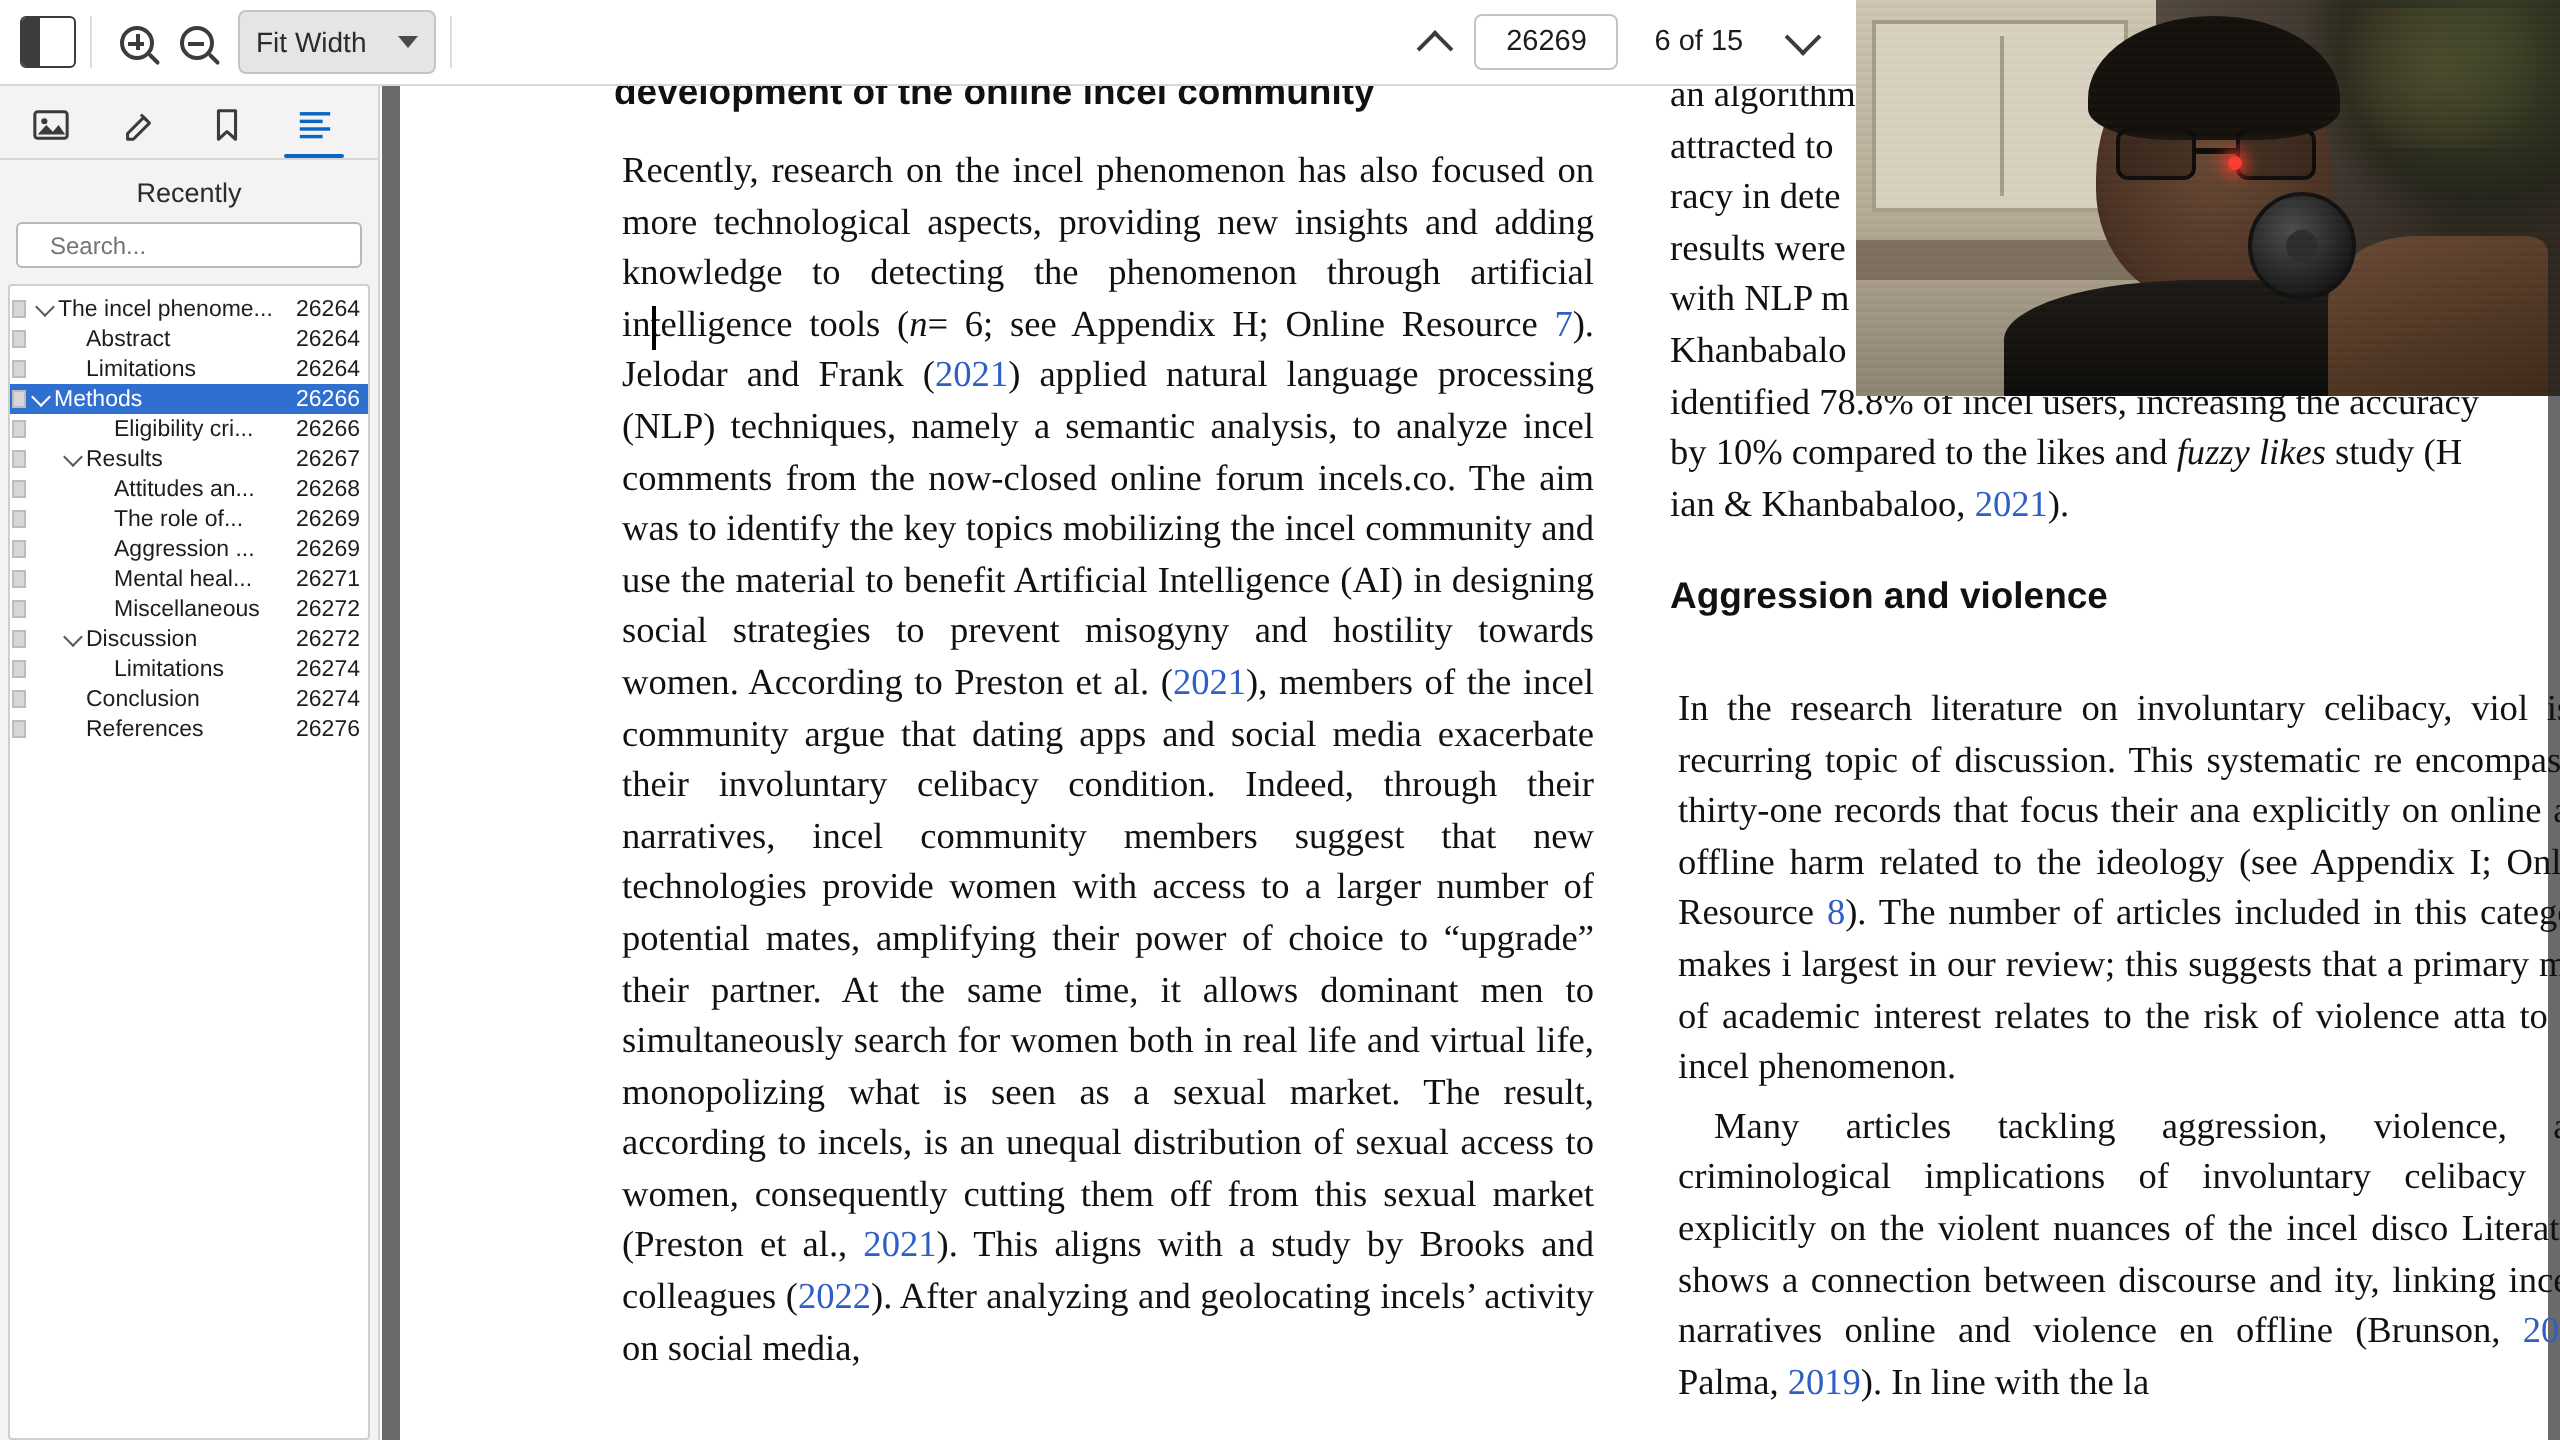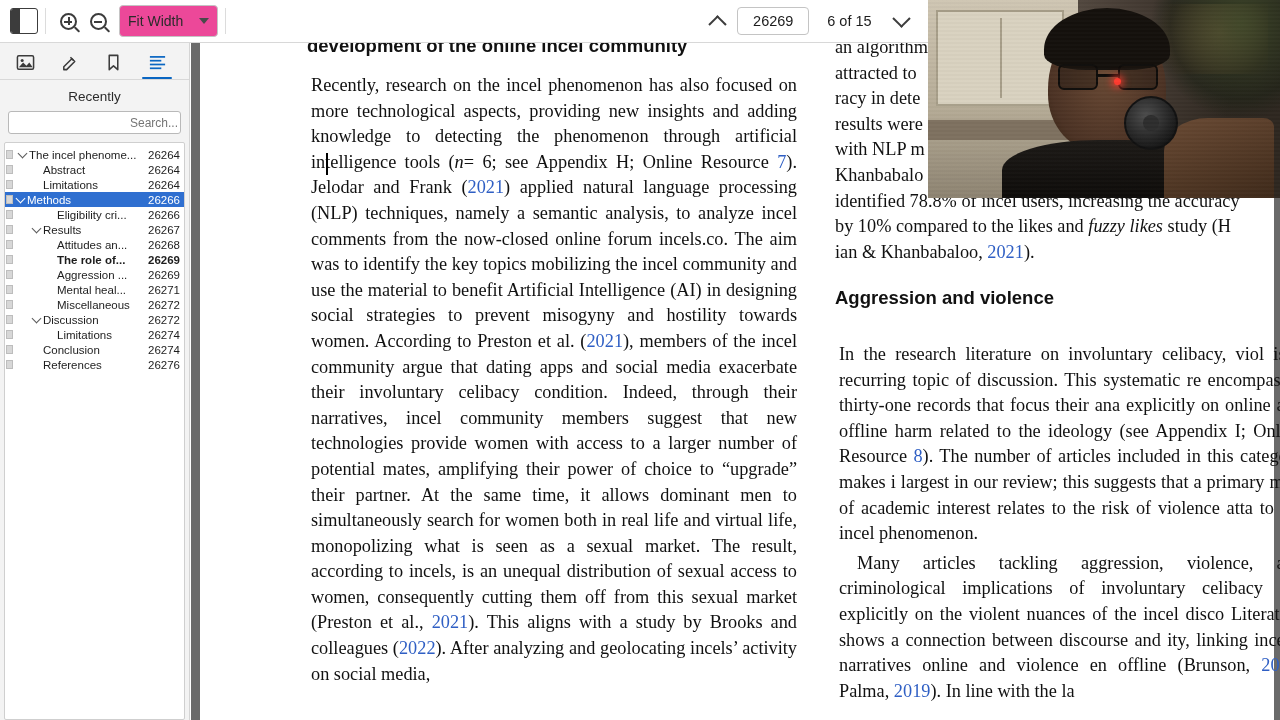--- a/index.html
+++ b/index.html
@@ -85,21 +85,21 @@
   .sep {
     width: 1px; height: 26px;
     background: #dcdcdc;
     margin: 0 7px;
     flex: none;
   }
   .select-box {
     height: 30px;
     border: 1px solid #c4c4c4;
     border-radius: 4px;
-    background: #ec4899;
+    background: #e5e5e5;
     display: flex;
     align-items: center;
     padding: 0 8px;
     font-size: 14px;
     color: #2b2b2b;
     cursor: pointer;
     gap: 16px;
     flex: none;
   }
   .caret {
@@ -217,23 +217,22 @@
   .search-wrap { padding: 0 8px; }
   .search-input {
     width: 100%;
     height: 23px;
     box-sizing: border-box;
     border: 1px solid #b9b9b9;
     border-radius: 3px;
     background: #ffffff;
     font-size: 12px;
     color: #3b3b3b;
-    padding: 0 2px;
+    padding: 0 16px;
     font-family: "Liberation Sans", sans-serif;
-    text-align: right;
   }
   .toc {
     margin-top: 8px;
     padding: 4px 0 0 0;
     background: #ffffff;
     border: 1px solid #cfcfcf;
     border-radius: 2px;
     margin-left: 4px;
     margin-right: 4px;
     height: 578px;
@@ -248,21 +247,21 @@
     font-size: 11.5px;
     color: #1d1d1d;
     cursor: pointer;
     padding-right: 4px;
     white-space: nowrap;
   }
   .toc-row.selected {
     background: #2f6fd0;
     color: #ffffff;
   }
-  .toc-row.bold { font-weight: bold; align-items: center; }
+  .toc-row.bold { font-weight: normal; align-items: center; }
   .twisty {
     width: 14px;
     flex: none;
     display: flex;
     align-items: center;
     justify-content: center;
   }
   .twisty i {
     display: block;
     width: 6px; height: 6px;

